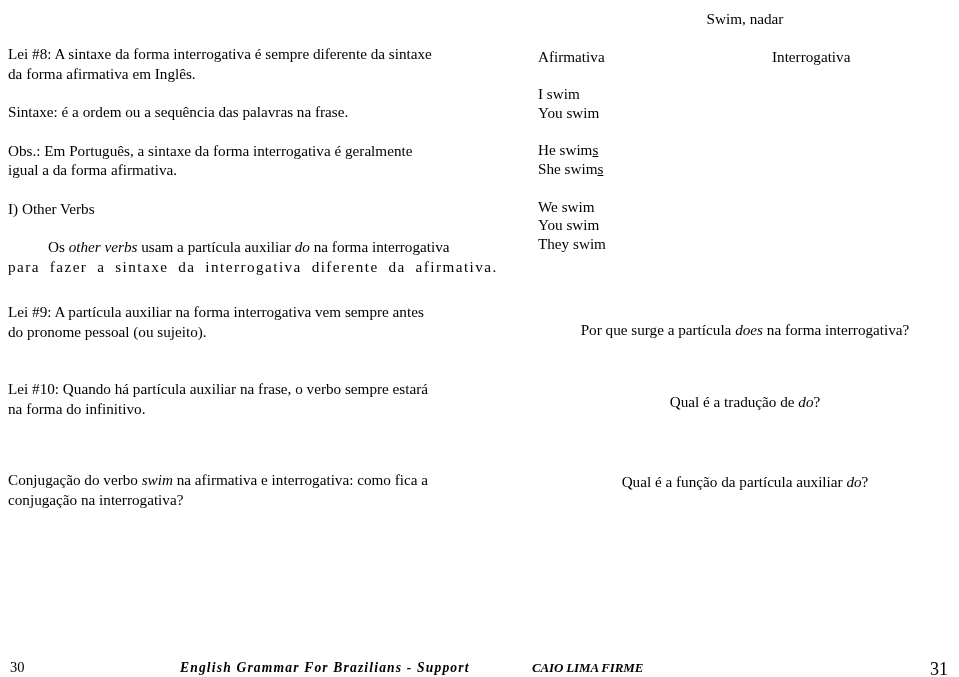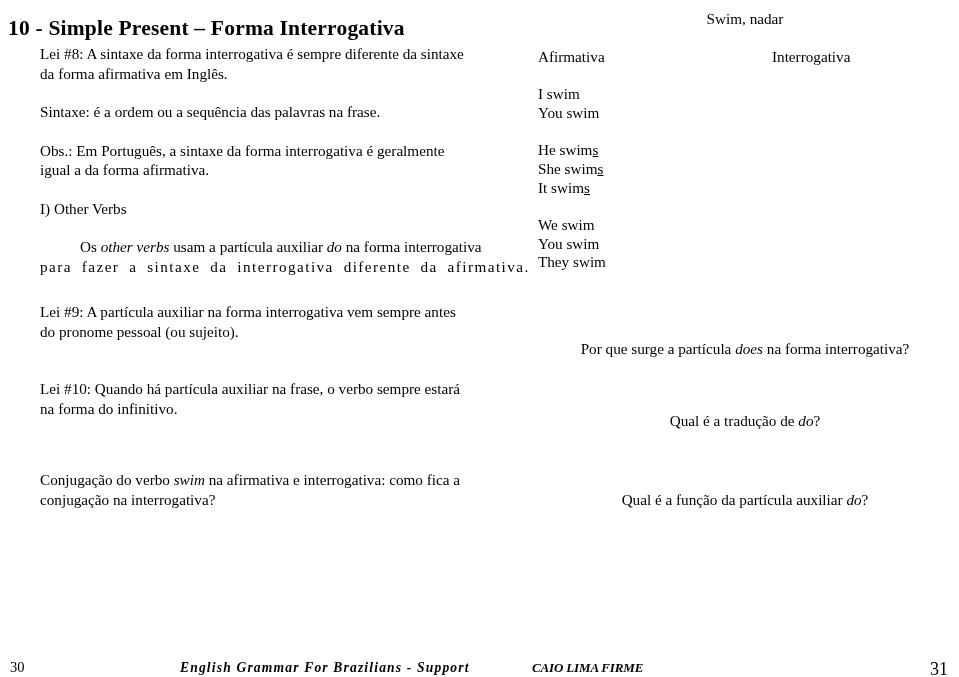--- a/index.html
+++ b/index.html
@@ -31,21 +31,20 @@
     letter-spacing: 0.2px;
     white-space: nowrap;
   }
 
   
   .col-left {
     position: absolute;
     left: 8px;
     top: 44px;
     width: 452px;
-    margin-left: 32px;
   }
   .col-right {
     position: absolute;
     left: 538px;
     top: 10px;
     width: 414px;
   }
 
   
   .para {
@@ -119,21 +118,20 @@
     font-weight: bold;
     font-style: italic;
     letter-spacing: -0.15px;
   }
 </style>
 </head>
 <body>
 
 <div class="page">
 
-  <h1 class="title">10 - Simple Present – Forma Interrogativa</h1>
 
   <div class="col-left">
 
     <p class="para">
       <span class="ln">Lei #8: A sintaxe da forma interrogativa é sempre diferente da sintaxe</span>
       <span class="ln">da forma afirmativa em Inglês.</span>
     </p>
 
     <div class="gap-md"></div>
 
@@ -202,21 +200,20 @@
     <div>
       <div class="conj"><span>I</span> <span>swim</span></div>
       <div class="conj"><span>You</span> <span>swim</span></div>
     </div>
 
     <div class="gap-md"></div>
 
     <div>
       <div class="conj"><span>He</span> <span>swim</span><u>s</u></div>
       <div class="conj"><span>She</span> <span>swim</span><u>s</u></div>
-      <div class="conj"><span>It</span> <span>swim</span><u>s</u></div>
     </div>
 
     <div class="gap-md"></div>
 
     <div>
       <div class="conj"><span>We</span> <span>swim</span></div>
       <div class="conj"><span>You</span> <span>swim</span></div>
       <div class="conj"><span>They</span> <span>swim</span></div>
     </div>
 

